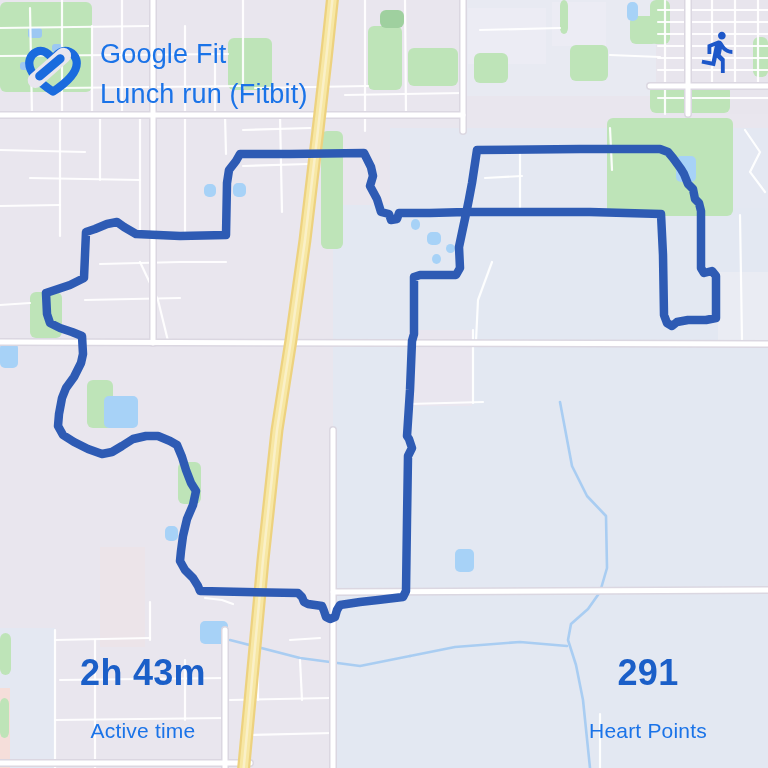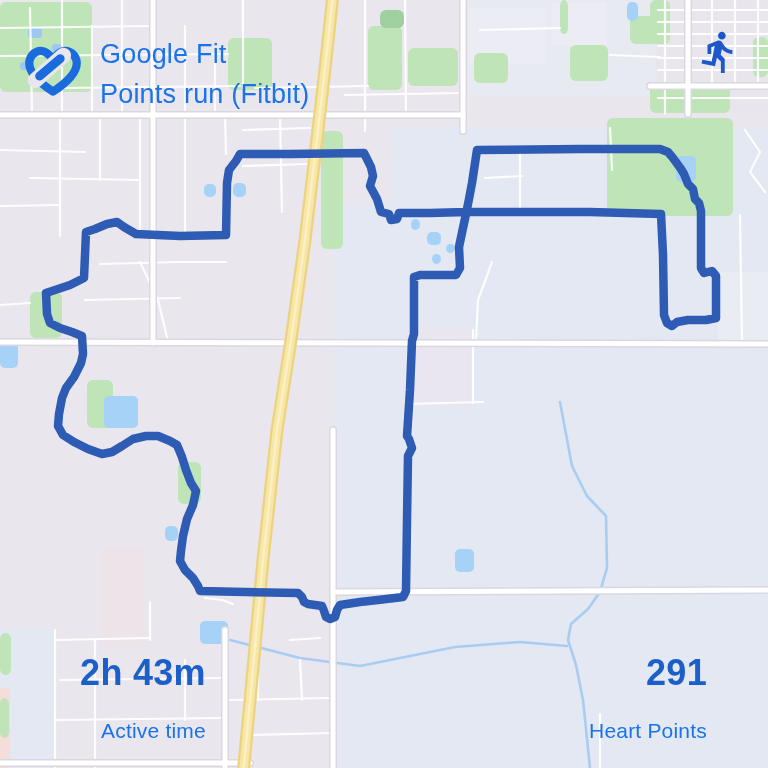--- a/index.html
+++ b/index.html
@@ -13,21 +13,21 @@
     position:absolute;left:22px;top:40px;display:flex;align-items:flex-start;gap:16px;
   }
   .heart-wrap{width:62px;height:54px;flex:0 0 auto;margin-top:4px;}
   .titles{display:flex;flex-direction:column;gap:12px;padding-top:0;}
   .app-title,.activity-title{
     color:var(--title-blue,#1A73E8);
     font-size:27px;font-weight:500;letter-spacing:.2px;line-height:1.05;
   }
   .run-badge{position:absolute;left:696px;top:29px;width:46px;height:46px;}
   .stats-bar{position:absolute;left:0;top:0;width:768px;height:768px;pointer-events:none;}
-  .stat{position:absolute;top:655px;transform:translateX(-50%);text-align:right;}
+  .stat{position:absolute;top:655px;transform:translateX(-50%);text-align:center;}
   .stat .value{
     color:var(--value-blue,#1B5FC8);
     font-size:36px;font-weight:700;letter-spacing:.3px;line-height:1;
   }
   .stat .label{
     margin-top:29px;color:var(--label-blue,#1A73E8);
     font-size:21px;font-weight:500;letter-spacing:.2px;line-height:1;
   }
   .stat-1{left:143px;} .stat-2{left:382px;} .stat-3{left:648px;}
 </style>
@@ -178,21 +178,21 @@
     </svg>
 
   <header class="overlay">
     <svg class="heart-wrap" viewBox="0 0 60 52">
       <path d="M30 46 C 12 34 5 24 7.5 15 C 9.5 8 17 4.5 23 8 C 26 9.7 28.6 12.6 30 16 C 31.4 12.6 34 9.7 37 8 C 43 4.5 50.5 8 52.5 15 C 55 24 48 34 30 46 Z" fill="none" stroke="#1A6BDE" stroke-width="8" stroke-linejoin="round" stroke-linecap="round"></path>
       <line x1="13" y1="35" x2="40" y2="11" stroke="#E9E6EE" stroke-width="15" stroke-linecap="round"></line>
       <line x1="17" y1="31" x2="37" y2="14" stroke="#1A6BDE" stroke-width="8.5" stroke-linecap="round"></line>
     </svg>
     <div class="titles">
       <div class="app-title">Google Fit</div>
-      <div class="activity-title">Points run (Fitbit)</div>
+      <div class="activity-title">Lunch run (Fitbit)</div>
     </div>
   </header>
 
   <svg class="run-badge" viewBox="0 0 24 24">
     <path fill="#1D57C9" d="M13.49 5.48c1.1 0 2-.9 2-2s-.9-2-2-2-2 .9-2 2 .9 2 2 2zm-3.6 13.9l1-4.4 2.1 2v6h2v-7.5l-2.1-2 .6-3c1.3 1.5 3.3 2.5 5.5 2.5v-2c-1.9 0-3.5-1-4.3-2.4l-1-1.6c-.4-.6-1-1-1.7-1-.3 0-.5.1-.8.1l-5.2 2.2v4.7h2v-3.4l1.8-.7-1.6 8.1-4.9-1-.4 2 7 1.4z"></path>
   </svg>
 
   <div class="stats-bar">
     <div class="stat stat-1">
       <div class="value">2h 43m</div>

